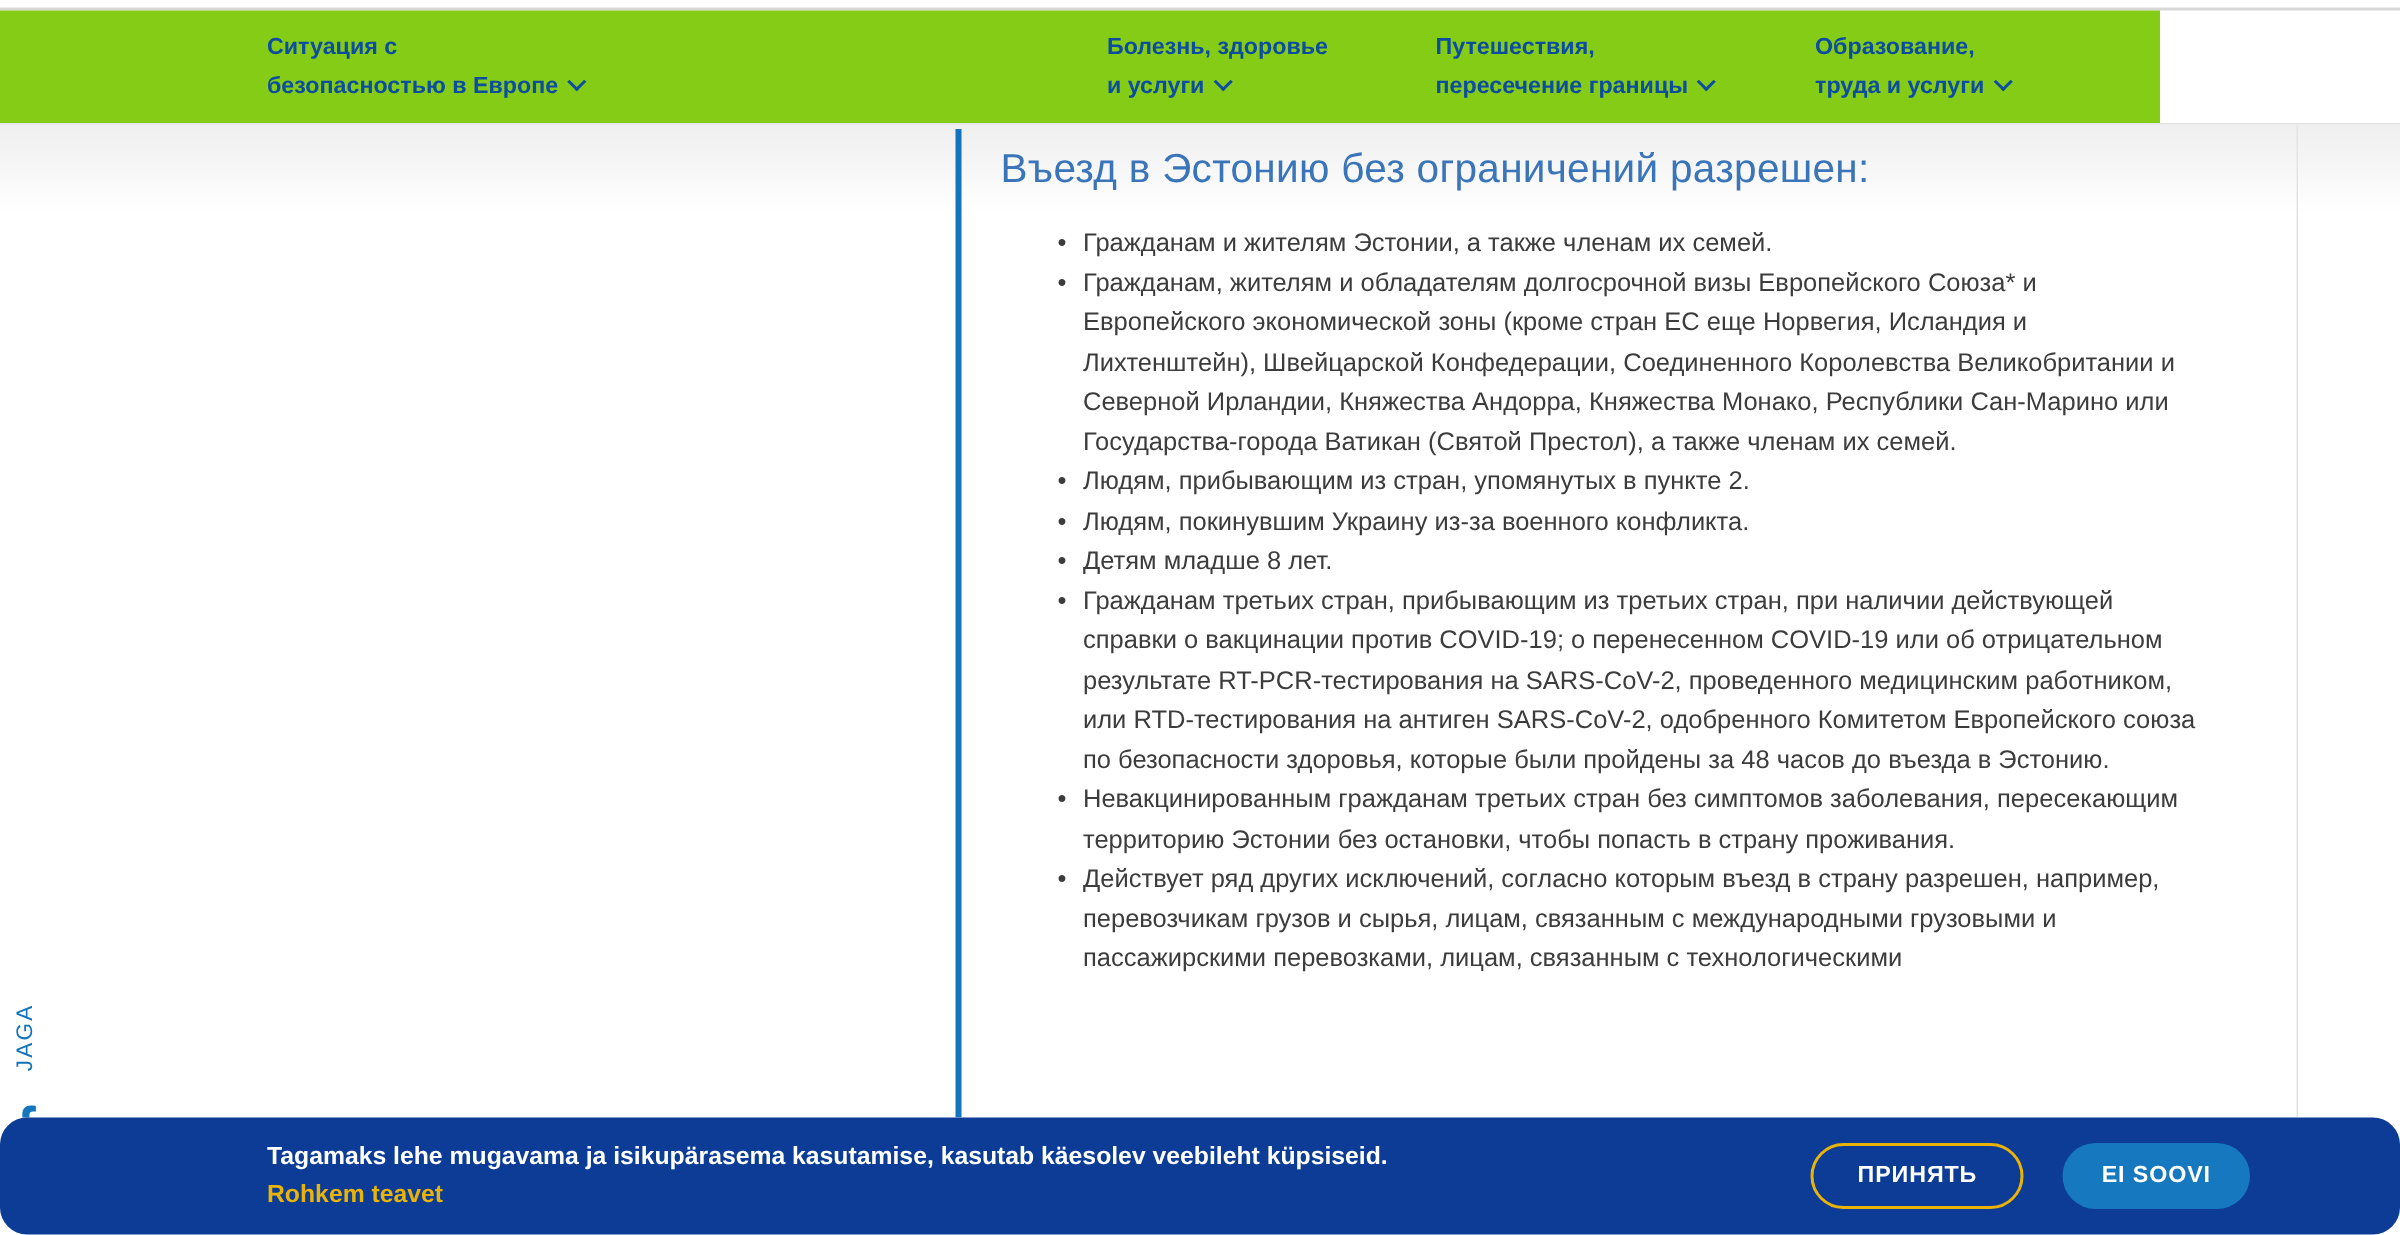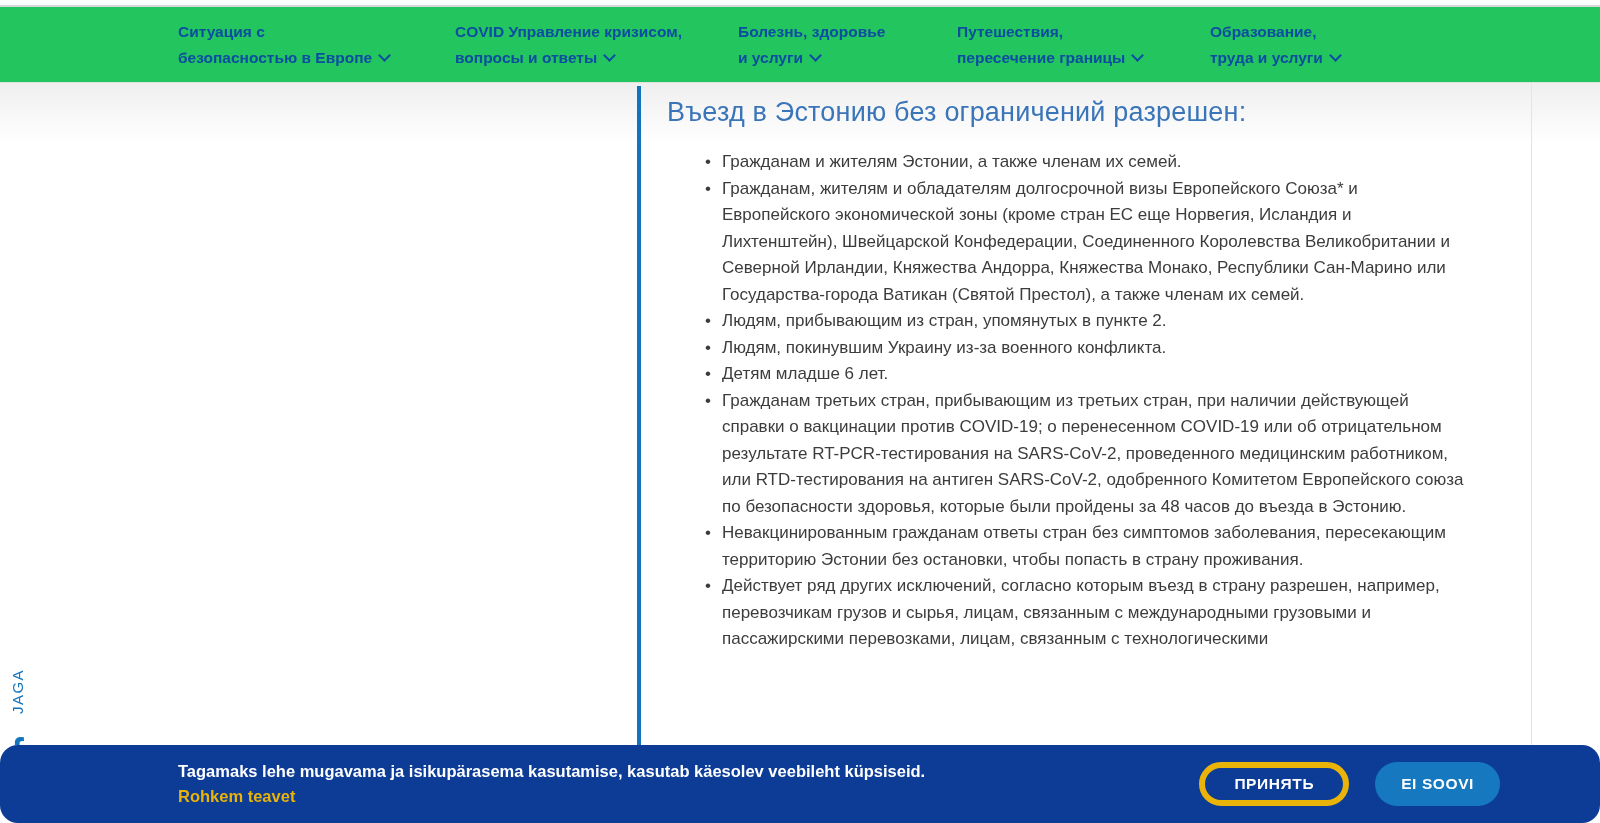--- a/index.html
+++ b/index.html
@@ -6,21 +6,21 @@
   body{
     width:1600px;height:823px;position:relative;overflow:hidden;
     background:#ffffff;
     font-family:"Liberation Sans", sans-serif;
     -webkit-font-smoothing:antialiased;
   }
   
   .top-line{position:absolute;top:5px;left:0;width:1600px;height:2px;background:#d8d8d8;}
 
   
-  .nav{position:absolute;top:7px;left:0;width:1600px;height:75px;background:#22c55e;}
+  .nav{position:absolute;top:7px;left:0;width:1440px;height:75px;background:#84cc16;}
   .nav-item{
     position:absolute;top:12px;
     font-size:15.5px;font-weight:700;line-height:26px;
     color:#0c4da2;cursor:pointer;white-space:nowrap;
   }
   #nav-1{left:178px}
   #nav-2{left:455px}
   #nav-3{left:738px}
   #nav-4{left:957px}
   #nav-5{left:1210px}
@@ -68,36 +68,32 @@
     background:#0c3c96;display:flex;align-items:center;color:#ffffff;z-index:5;border-radius:18px;
   }
   .banner-text{margin-left:178px;font-size:16.5px;font-weight:600;line-height:25px;}
   .banner-link{color:#eab308;cursor:pointer;font-weight:600;}
   .banner-buttons{margin-left:auto;margin-right:100px;display:flex;gap:26px;align-items:center;}
   .btn{
     height:44px;border-radius:24px;display:flex;align-items:center;
     font-family:"Liberation Sans", sans-serif;
     font-size:15.5px;font-weight:700;letter-spacing:0.6px;color:#ffffff;cursor:pointer;
   }
-  .btn-accept{padding:10px 29px;border:6px solid #eab308;background:transparent;}
+  .btn-accept{padding:10px 29px;border:2px solid #eab308;background:transparent;}
   .btn-decline{padding:0 26px;border:none;background:#1678bf;}
 </style>
 </head>
 <body>
 
 <div class="top-line"></div>
 
 <header class="nav">
   <div class="nav-item" id="nav-1">
     <span>Ситуация с</span><br>
     <span>безопасностью в Европе</span><span class="chev"></span>
-  </div>
-  <div class="nav-item" id="nav-2">
-    <span>COVID Управление кризисом,</span><br>
-    <span>вопросы и ответы</span><span class="chev"></span>
   </div>
   <div class="nav-item" id="nav-3">
     <span>Болезнь, здоровье</span><br>
     <span>и услуги</span><span class="chev"></span>
   </div>
   <div class="nav-item" id="nav-4">
     <span>Путешествия,</span><br>
     <span>пересечение границы</span><span class="chev"></span>
   </div>
   <div class="nav-item" id="nav-5">
@@ -118,23 +114,23 @@
     </svg>
   </a>
 
   <section class="right-col">
     <h1 class="heading">Въезд в Эстонию без ограничений разрешен:</h1>
     <ul class="bullets">
       <li>Гражданам и жителям Эстонии, а также членам их семей.</li>
       <li>Гражданам, жителям и обладателям долгосрочной визы Европейского Союза* и Европейского экономической зоны (кроме стран ЕС еще Норвегия, Исландия и Лихтенштейн), Швейцарской Конфедерации, Соединенного Королевства Великобритании и Северной Ирландии, Княжества Андорра, Княжества Монако, Республики Сан-Марино или Государства-города Ватикан (Святой Престол), а также членам их семей.</li>
       <li>Людям, прибывающим из стран, упомянутых в пункте 2.</li>
       <li>Людям, покинувшим Украину из-за военного конфликта.</li>
-      <li>Детям младше 6 лет.</li>
+      <li>Детям младше 8 лет.</li>
       <li>Гражданам третьих стран, прибывающим из третьих стран, при наличии действующей справки о вакцинации против COVID-19; о перенесенном COVID-19 или об отрицательном результате RT-PCR-тестирования на SARS-CoV-2, проведенного медицинским работником, или RTD-тестирования на антиген SARS-CoV-2, одобренного Комитетом Европейского союза по безопасности здоровья, которые были пройдены за 48 часов до въезда в Эстонию.</li>
-      <li>Невакцинированным гражданам ответы стран без симптомов заболевания, пересекающим территорию Эстонии без остановки, чтобы попасть в страну проживания.</li>
+      <li>Невакцинированным гражданам третьих стран без симптомов заболевания, пересекающим территорию Эстонии без остановки, чтобы попасть в страну проживания.</li>
       <li>Действует ряд других исключений, согласно которым въезд в страну разрешен, например, перевозчикам грузов и сырья, лицам, связанным с международными грузовыми и пассажирскими перевозками, лицам, связанным с технологическими</li>
     </ul>
   </section>
 </main>
 
 <div class="banner">
   <div class="banner-text">
     <span>Tagamaks lehe mugavama ja isikupärasema kasutamise, kasutab käesolev veebileht küpsiseid.</span><br>
     <a class="banner-link">Rohkem teavet</a>
   </div>

